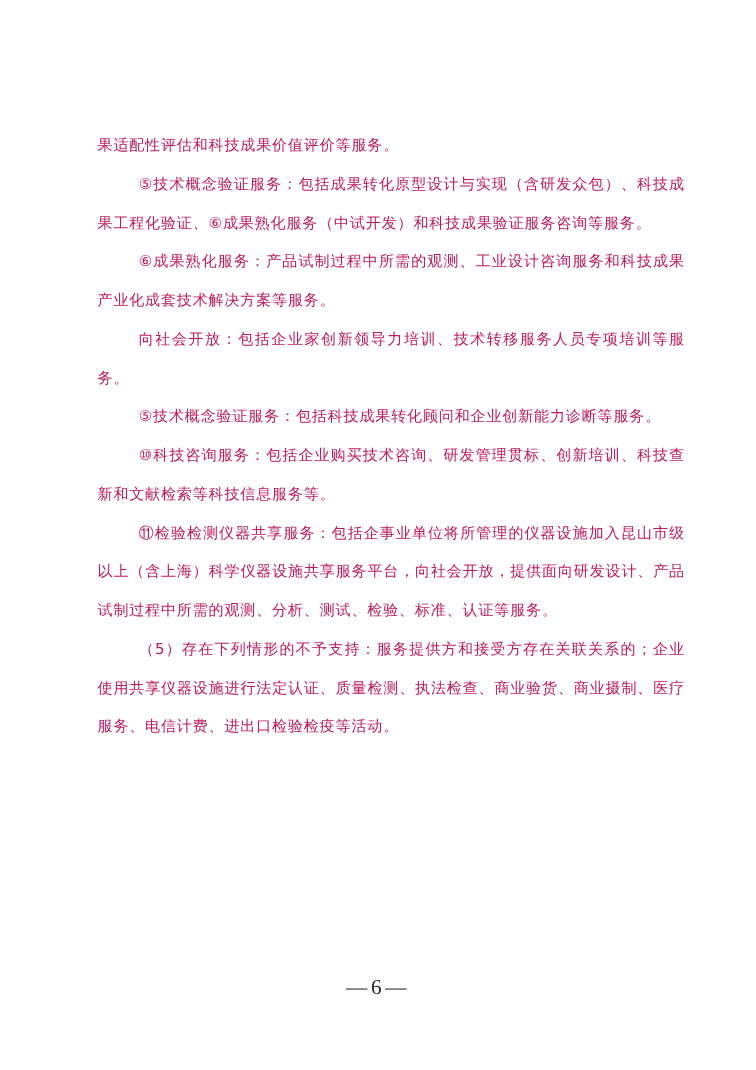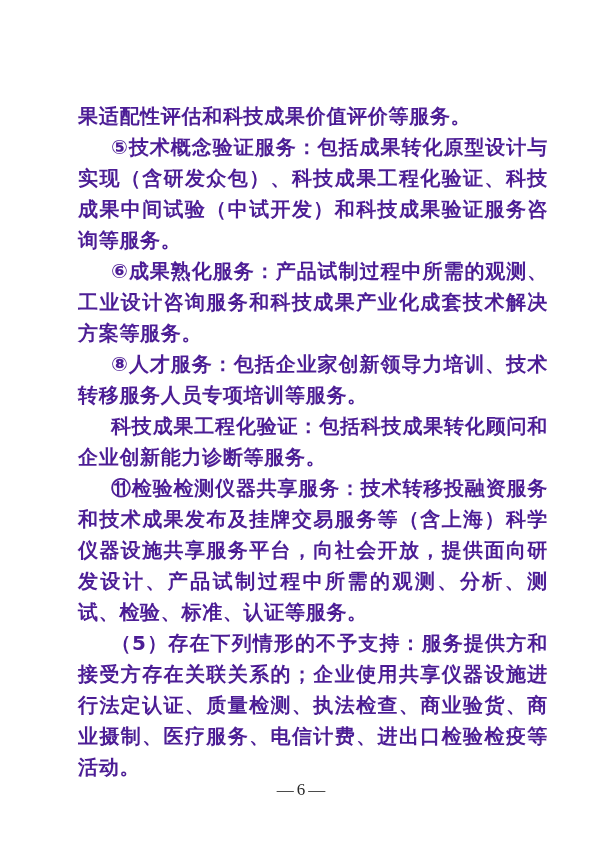--- a/index.html
+++ b/index.html
@@ -14,25 +14,25 @@
     background: #ffffff;
     margin: 0 auto;
     overflow: hidden;
     font-family: "DejaVu Sans", "Liberation Sans", sans-serif;
   }
   .content {
     position: absolute;
     left: 78px;
     top: 101px;
     width: 470px;
-    font-size: 20px;
+    font-size: 12px;
     line-height: 31px;
     letter-spacing: 0.7px;
-    color: #4c1d95;
-    font-weight: bold;
+    color: #be185d;
+    font-weight: normal;
     text-align: justify;
   }
   .para {
     margin: 0;
     padding: 0;
   }
   .para.indent {
     text-indent: 33px;
   }
   .footer {
@@ -47,21 +47,22 @@
     letter-spacing: 3px;
     color: #2a2a2a;
   }
 </style>
 </head>
 <body>
 
 <div class="page">
   <div class="content">
     <p class="para">果适配性评估和科技成果价值评价等服务。</p>
-    <p class="para indent">⑤技术概念验证服务：包括成果转化原型设计与实现（含研发众包）、科技成果工程化验证、科技成果中间试验（中试开发）和科技成果验证服务咨询等服务。</p>
+    <p class="para indent">⑤技术概念验证服务：包括成果转化原型设计与实现（含研发众包）、科技成果工程化验证、⑥成果熟化服务（中试开发）和科技成果验证服务咨询等服务。</p>
     <p class="para indent">⑥成果熟化服务：产品试制过程中所需的观测、工业设计咨询服务和科技成果产业化成套技术解决方案等服务。</p>
-    <p class="para indent">⑧人才服务：包括企业家创新领导力培训、技术转移服务人员专项培训等服务。</p>
-    <p class="para indent">科技成果工程化验证：包括科技成果转化顾问和企业创新能力诊断等服务。</p>
-    <p class="para indent">⑪检验检测仪器共享服务：技术转移投融资服务和技术成果发布及挂牌交易服务等（含上海）科学仪器设施共享服务平台，向社会开放，提供面向研发设计、产品试制过程中所需的观测、分析、测试、检验、标准、认证等服务。</p>
+    <p class="para indent">向社会开放：包括企业家创新领导力培训、技术转移服务人员专项培训等服务。</p>
+    <p class="para indent">⑤技术概念验证服务：包括科技成果转化顾问和企业创新能力诊断等服务。</p>
+    <p class="para indent">⑩科技咨询服务：包括企业购买技术咨询、研发管理贯标、创新培训、科技查新和文献检索等科技信息服务等。</p>
+    <p class="para indent">⑪检验检测仪器共享服务：包括企事业单位将所管理的仪器设施加入昆山市级以上（含上海）科学仪器设施共享服务平台，向社会开放，提供面向研发设计、产品试制过程中所需的观测、分析、测试、检验、标准、认证等服务。</p>
     <p class="para indent">（5）存在下列情形的不予支持：服务提供方和接受方存在关联关系的；企业使用共享仪器设施进行法定认证、质量检测、执法检查、商业验货、商业摄制、医疗服务、电信计费、进出口检验检疫等活动。</p>
   </div>
   <div class="footer">—6—</div>
 </div>
 
 </body></html>

